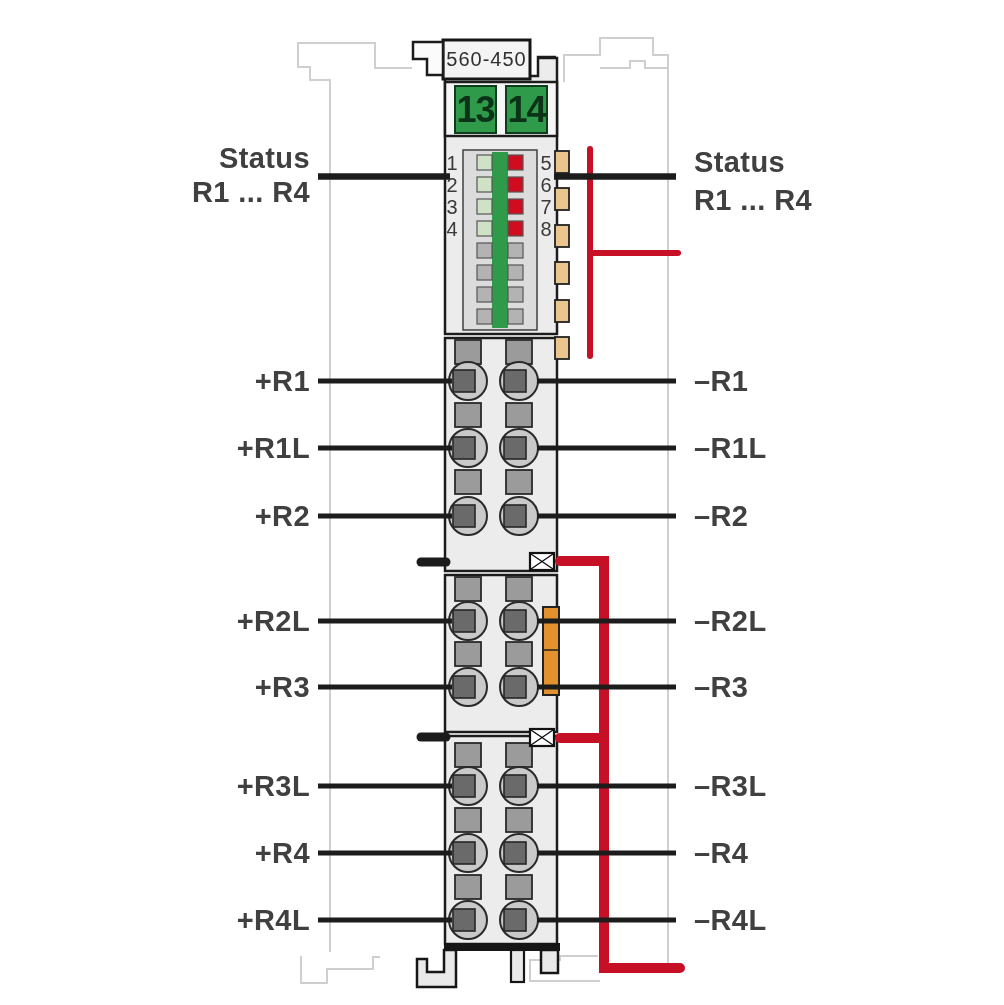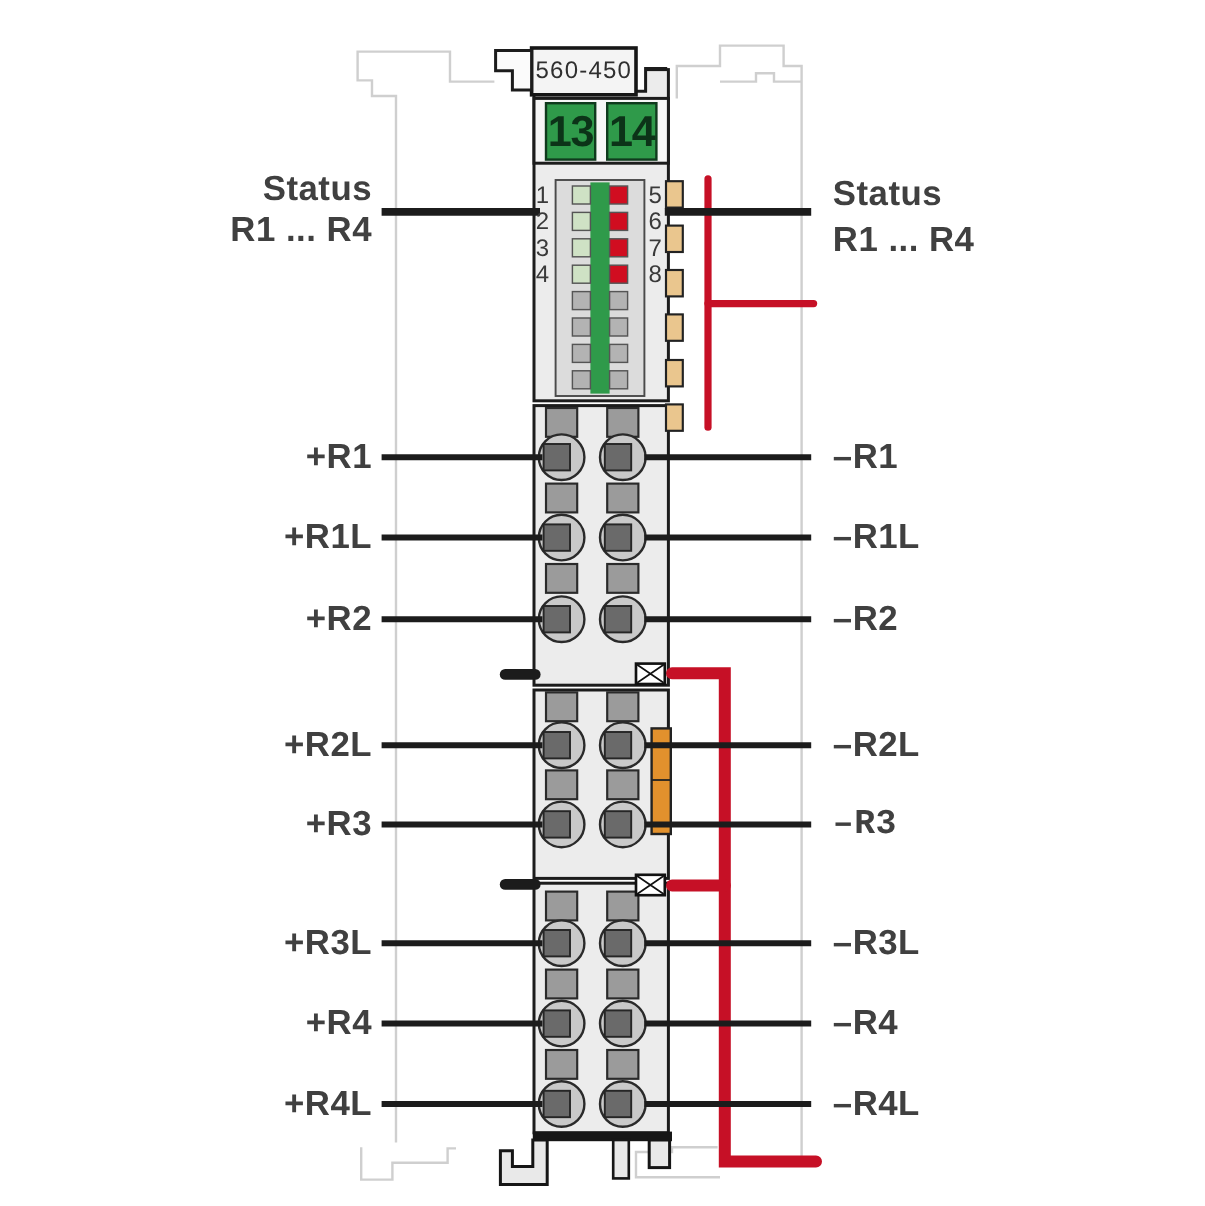--- a/index.html
+++ b/index.html
@@ -196,21 +196,21 @@
       <div class="lbl" style="right: 694px; top: 516px;">+R2</div>
       <div class="lbl" style="right: 694px; top: 621px;">+R2L</div>
       <div class="lbl" style="right: 694px; top: 687px;">+R3</div>
       <div class="lbl" style="right: 694px; top: 786px;">+R3L</div>
       <div class="lbl" style="right: 694px; top: 853px;">+R4</div>
       <div class="lbl" style="right: 694px; top: 920px;">+R4L</div>
       <div class="lbl" style="left: 694px; top: 381px;">–R1</div>
       <div class="lbl" style="left: 694px; top: 448px;">–R1L</div>
       <div class="lbl" style="left: 694px; top: 516px;">–R2</div>
       <div class="lbl" style="left: 694px; top: 621px;">–R2L</div>
-      <div class="lbl" style="left: 694px; top: 687px; font-family: Liberation Mono, monospace;">–R3</div>
+      <div class="lbl" style="left: 694px; top: 687px;">–R3</div>
       <div class="lbl" style="left: 694px; top: 786px;">–R3L</div>
       <div class="lbl" style="left: 694px; top: 853px;">–R4</div>
       <div class="lbl" style="left: 694px; top: 920px;">–R4L</div>
       <div class="led-num" style="left: 440px; top: 163px;">1</div>
       <div class="led-num" style="left: 440px; top: 185px;">2</div>
       <div class="led-num" style="left: 440px; top: 207px;">3</div>
       <div class="led-num" style="left: 440px; top: 229px;">4</div>
       <div class="led-num" style="left: 534px; top: 163px;">5</div>
       <div class="led-num" style="left: 534px; top: 185px;">6</div>
       <div class="led-num" style="left: 534px; top: 207px;">7</div>

